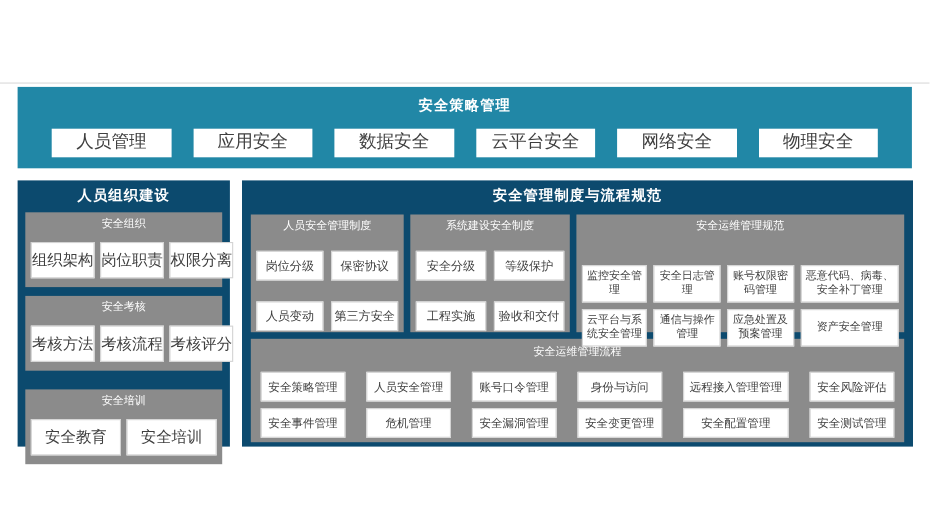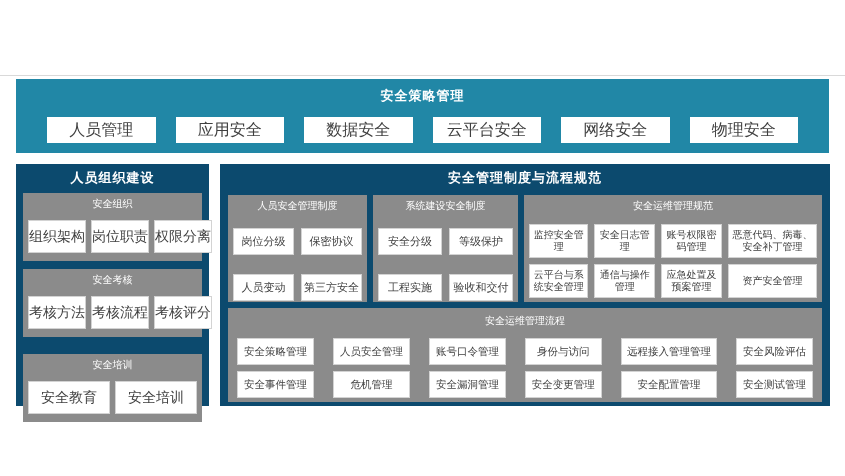--- a/index.html
+++ b/index.html
@@ -55,21 +55,21 @@
   .rgroup-grid2{
     display:grid;grid-template-columns:1fr 1fr;column-gap:7px;row-gap:19px;
     margin-top:13px;
   }
   .rgroup-grid2 .wbtn{height:27px;font-size:11px;white-space:nowrap;}
   .g-people{width:139px;}
   .g-system{width:145px;}
   .g-ops{flex:1;}
   .rgroup-grid4{
     display:grid;grid-template-columns:1fr 1.02fr 1.02fr 1.5fr;column-gap:6px;row-gap:6px;
-    margin-top:9px;
+    margin-top:26px;
   }
   .rgroup-grid4 .wbtn{height:34px;font-size:10px;line-height:1.2;padding:0 2px;}
 
   .process-box{margin-top:6px;height:94px;background:#8b8b8b;padding:2px 9px;box-sizing:border-box;}
   .process-grid{
     display:grid;grid-template-columns:1fr 1fr 1fr 1fr 1.25fr 1fr;
     column-gap:19px;row-gap:6px;margin-top:8px;
   }
   .process-grid .wbtn{height:27px;font-size:10.5px;white-space:nowrap;}
 </style>

